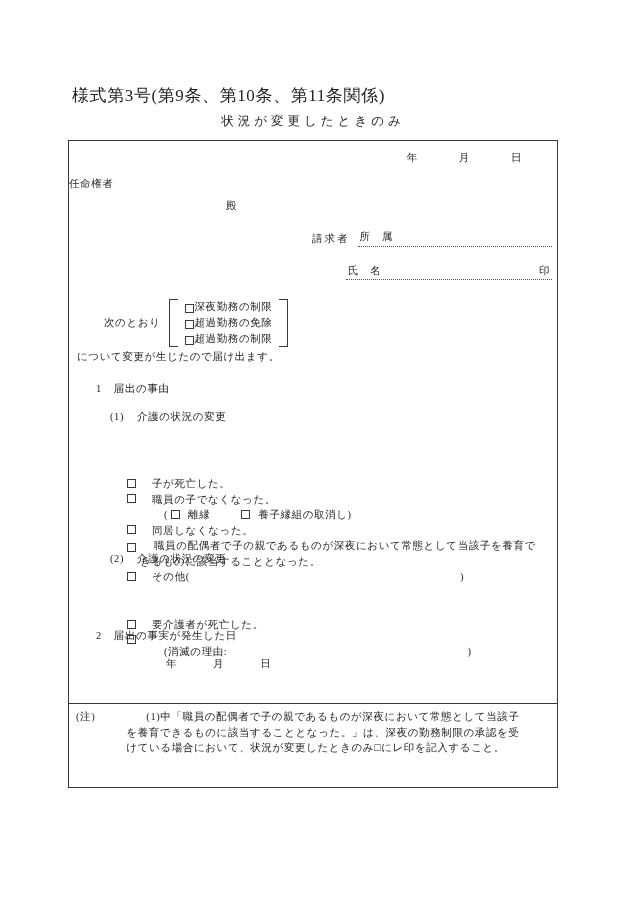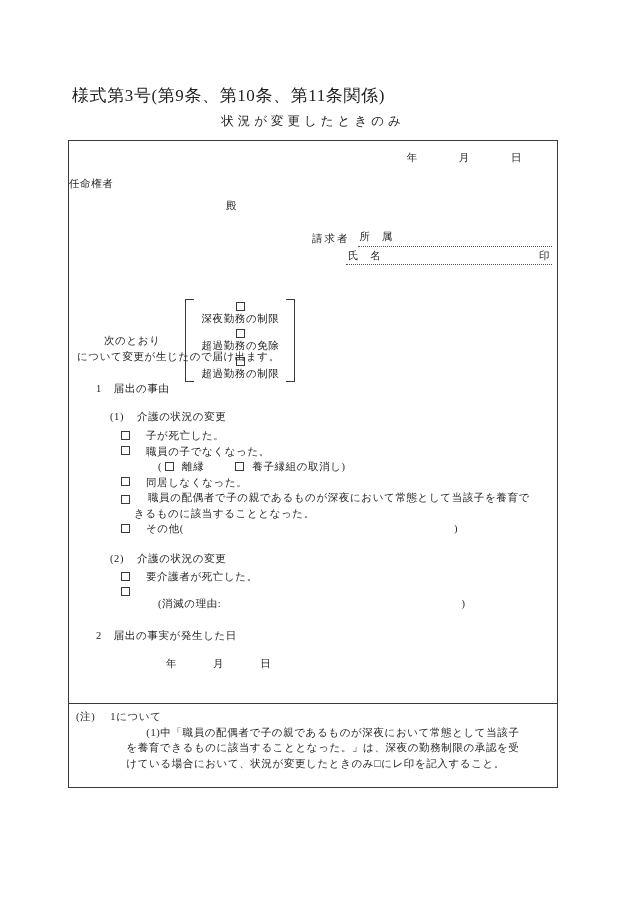--- a/index.html
+++ b/index.html
@@ -28,48 +28,48 @@
 
   .appointer { top:35px; left:0; }
   .dono      { top:57px; left:157px; }
 
   
   .requester { top:88px; left:243px; width:240px; }
   .req-row1  { display:flex; align-items:flex-end; }
   .req-label { letter-spacing:2px; margin-right:8px; flex:0 0 auto; }
   .dotfield  { border-bottom:1px dotted #555; flex:1; display:flex;
                align-items:flex-end; padding:0 2px 1px 2px; min-height:16px; }
-  .req-row2  { display:flex; margin-top:1px; }
+  .req-row2  { display:flex; margin-top:16px; }
   .req-row2 .dotfield { margin-left:34px; }
   .spacer    { flex:1; }
 
   
   .preamble  { top:157px; left:35px; display:flex; align-items:center; }
-  .pre-lead  { margin-right:25px; }
+  .pre-lead  { margin-right:9px; }
   .brk       { width:9px; align-self:stretch; margin:1px 0; }
   .brk-l     { border-left:1px solid #3a3a3a; border-top:1px solid #3a3a3a;
                border-bottom:1px solid #3a3a3a; }
   .brk-r     { border-right:1px solid #3a3a3a; border-top:1px solid #3a3a3a;
                border-bottom:1px solid #3a3a3a; }
   .opt-col   { padding:1px 7px; }
-  .optrow    { display:flex; align-items:center; line-height:16px;flex-direction:column; }
+  .optrow    { display:flex; align-items:center; line-height:16px; }
   .pre-tail  { margin-left:10px; }
 
   .closing   { top:208px; left:8px; }
 
   
   .s1-head   { top:240px; left:27px; display:flex; }
   .s2-head   { top:487px; left:27px; display:flex; }
   .num       { margin-right:12px; }
   .sub1-head { top:268px; left:41px; display:flex; }
   .sub2-head { top:410px; left:41px; display:flex; }
   .sub-num   { margin-right:13px; }
 
   
-  .rows      { left:52px; width:412px; }
+  .rows      { left:58px; width:412px;margin-top:48px; }
   .sub1-rows { top:287px; }
   .sub2-rows { top:428px; }
   .cbrow     { display:flex; align-items:flex-start; line-height:15.5px; }
   .cb        { width:9px; height:9px; border:1px solid #3a3a3a;
                margin-top:2.5px; flex:0 0 auto; background:#fff; }
   .cbrow .lbl{ margin-left:16px; }
   .inner-paren { margin-left:37px; display:flex; align-items:flex-start; }
   .inner-paren .cb { margin-left:3px; margin-right:8px; }
   .gap28     { width:28px; flex:0 0 auto; }
   .sp-row    { position:relative; }
@@ -213,18 +213,17 @@
   </div>
   <div class="abs s2-date">
     <span>年</span>
     <span>月</span>
     <span>日</span>
   </div>
 
   <div class="abs note">
     <span class="note-label">(注)</span>
     <div class="note-body">
-      <div>1について</div>
       <div class="note-para">(1)中「職員の配偶者で子の親であるものが深夜において常態として当該子を養育できるものに該当することとなった。」は、深夜の勤務制限の承認を受けている場合において、状況が変更したときのみ□にレ印を記入すること。</div>
     </div>
   </div>
 
 </div>
 
 </body></html>

